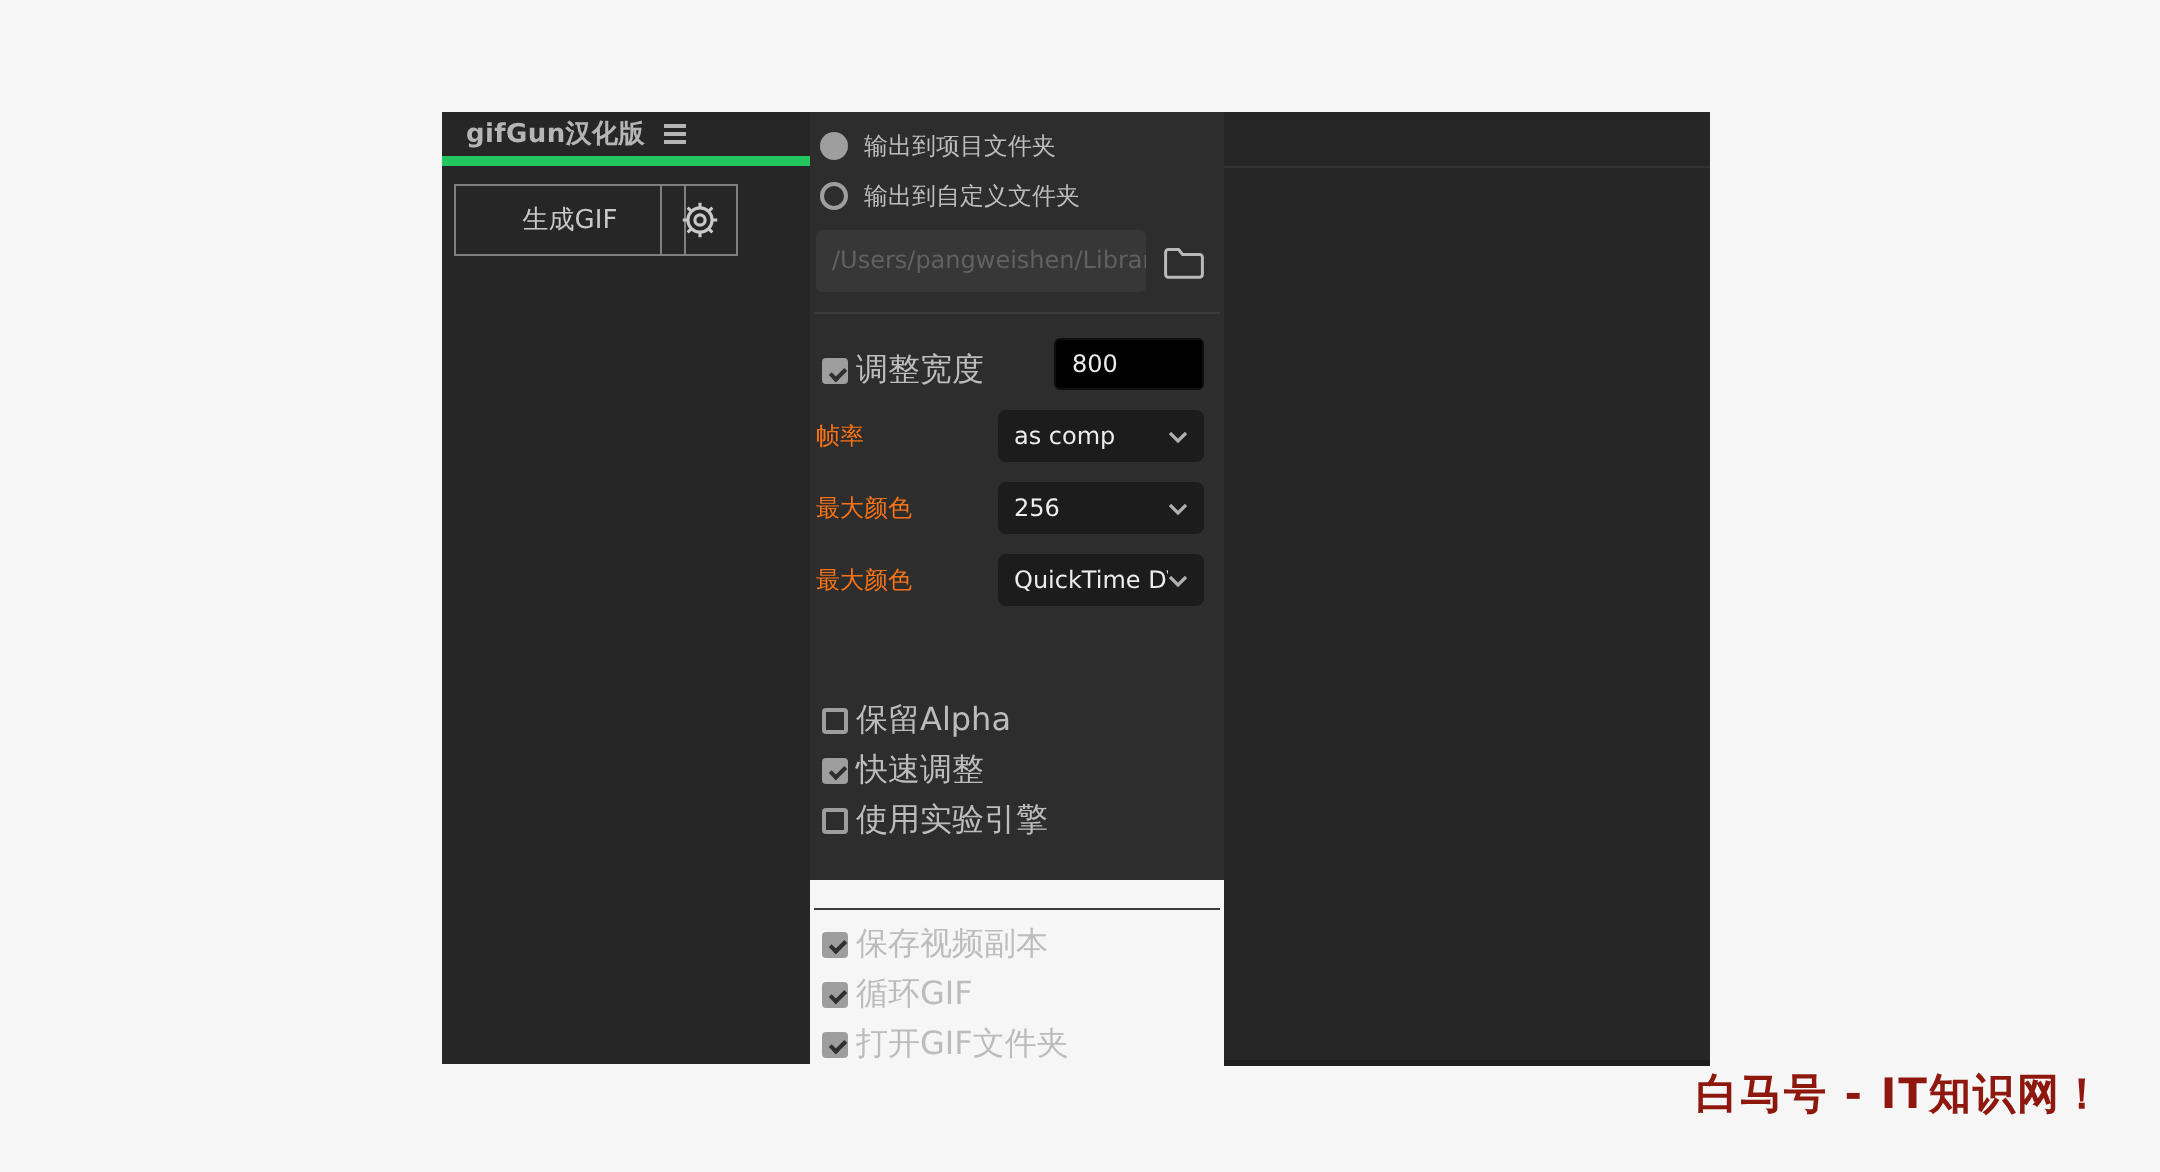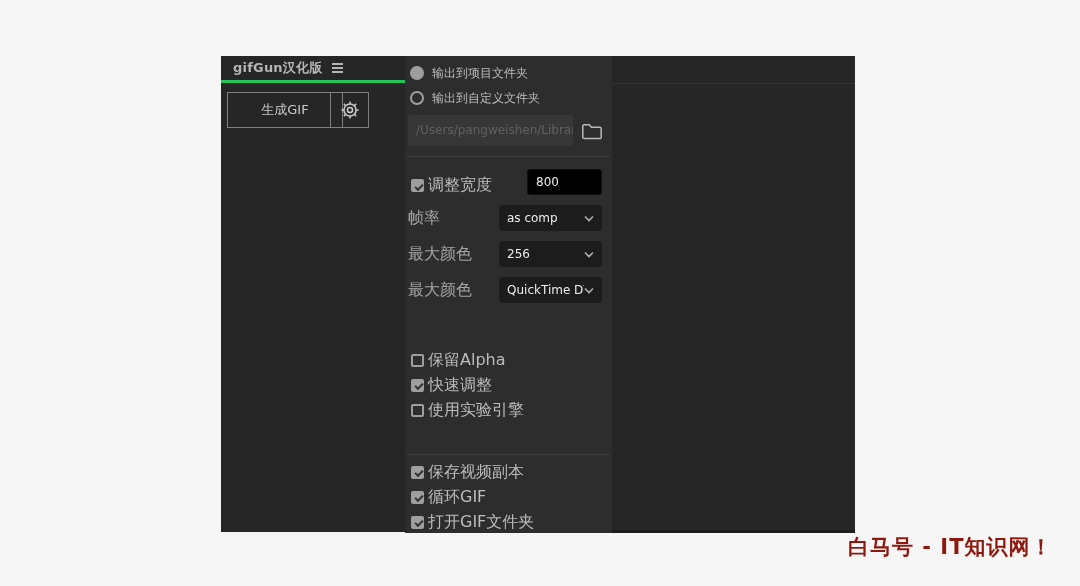--- a/index.html
+++ b/index.html
@@ -8,30 +8,30 @@
 
   .page { position:absolute; inset:0; }
 
   
   .window { position:absolute; left:221px; top:56px; width:634px; height:477px; }
 
   .panel-left { position:absolute; left:0; top:0; width:184px; height:476px; background:#262626; }
   .panel-right { position:absolute; left:391px; top:0; width:243px; height:477px; background:#262626; border-bottom:3px solid #1e1e1e; }
   .panel-right .tb-line { position:absolute; left:0; top:27px; width:100%; height:1px; background:#323232; }
 
-  .titlebar { position:absolute; left:0; top:0; width:100%; height:27px; border-bottom:3px solid #22c55e; display:flex; align-items:center; }
+  .titlebar { position:absolute; left:0; top:0; width:100%; height:27px; border-bottom:5px solid #22c55e; display:flex; align-items:center; }
   .title { color:#b5b5b5; font-size:13px; font-weight:600; margin-left:12px; letter-spacing:0.2px; }
   .hamburger { margin-left:10px; display:flex; flex-direction:column; gap:2px; cursor:pointer; }
   .hamburger i { display:block; width:11px; height:2px; background:#b5b5b5; }
 
   .btn-generate { position:absolute; left:6px; top:36px; width:116px; height:36px; background:transparent; border:1px solid #7f7f7f; color:#c9c9c9; font-size:13px; display:flex; align-items:center; justify-content:center; cursor:pointer; font-family:inherit; }
   .btn-gear { position:absolute; left:109px; top:36px; width:39px; height:36px; background:transparent; border:1px solid #7f7f7f; display:flex; align-items:center; justify-content:center; cursor:pointer; }
 
   
-  .settings { position:absolute; left:184px; top:0; width:207px; height:477px; background:#2d2d2d; }
+  .settings { position:absolute; left:184px; top:0; width:207px; height:384px; background:#2d2d2d; }
   .row { position:absolute; left:0; width:100%; }
 
   .radio-row { display:flex; align-items:center; height:14px; padding-left:5px; cursor:pointer; }
   .radio { width:14px; height:14px; border-radius:50%; flex:0 0 14px; }
   .radio.selected { background:#9e9e9e; }
   .radio.unselected { border:2px solid #9e9e9e; background:transparent; }
   .radio-label { color:#bcbcbc; font-size:12px; margin-left:8px; white-space:nowrap; }
 
   .path-row { display:flex; align-items:center; padding-left:3px; height:31px; }
   .path-input { width:165px; height:31px; background:#373737; border:none; border-radius:3px; color:#616161; font-size:12px; padding:0 8px; font-family:inherit; overflow:hidden; white-space:nowrap; line-height:31px; }
@@ -43,21 +43,21 @@
   .num-input { position:absolute; left:122px; top:0; width:75px; height:26px; background:#000000; border:1px solid #0f0f0f; border-radius:3px; color:#ececec; font-size:12px; padding:0 8px; font-family:inherit; }
 
   .cb-wrap { position:absolute; left:6px; display:flex; align-items:center; cursor:pointer; }
   .width-row .cb-wrap { top:6px; }
   .checkbox { width:13px; height:13px; border-radius:2px; border:2px solid #9e9e9e; background:transparent; flex:0 0 13px; position:relative; }
   .checkbox.checked { background:#9e9e9e; border-color:#9e9e9e; }
   .checkbox.checked::after { content:""; position:absolute; left:2px; top:2.5px; width:6px; height:3px; border-left:2px solid #2f2f2f; border-bottom:2px solid #2f2f2f; transform:rotate(-45deg); }
   .cb-label { color:#bcbcbc; font-size:16px; margin-left:4px; white-space:nowrap; }
 
   .select-row { height:26px; }
-  .sel-label { position:absolute; left:3px; top:0; line-height:26px; color:#a3a3a3; font-size:16px; }
+  .sel-label { position:absolute; left:3px; top:0; line-height:26px; color:#f97316; font-size:12px; }
   .select { position:absolute; left:94px; top:0; width:103px; height:26px; background:#1c1c1c; border-radius:4px; color:#ececec; font-size:12px; display:flex; align-items:center; padding:0 8px; cursor:pointer; }
   .select .val { flex:1; overflow:hidden; white-space:nowrap; }
   .select svg { flex:0 0 10px; }
 
   .cb-row { height:14px; display:flex; align-items:center; padding-left:6px; cursor:pointer; }
 
   
   .watermark { position:absolute; left:848px; top:533px; color:#8e170e; font-weight:bold; font-size:21px; letter-spacing:1px; white-space:nowrap; font-family:"DejaVu Sans",sans-serif; }
 </style>
 </head>

